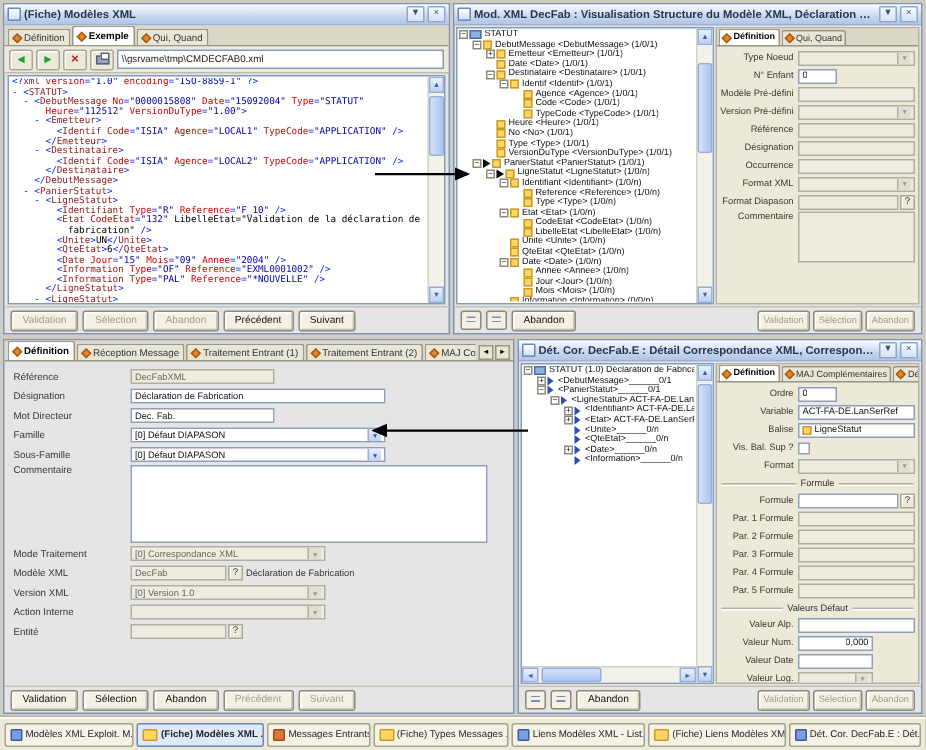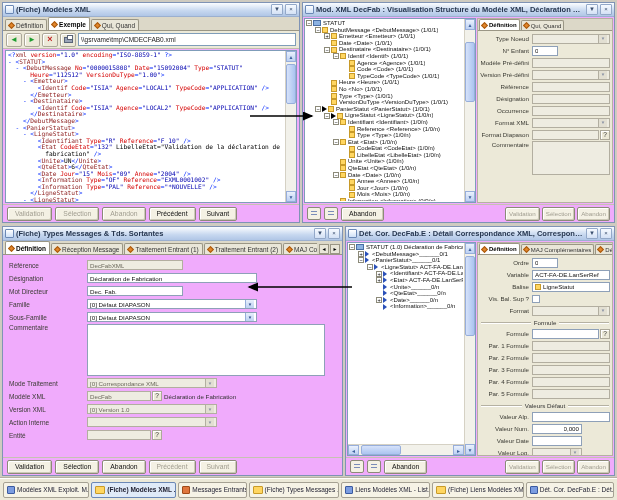--- a/index.html
+++ b/index.html
@@ -1,18 +1,18 @@
 <!DOCTYPE html>
 <html><head>
 <meta charset="utf-8">
 <style>
   *{box-sizing:border-box;margin:0;padding:0}
   html,body{width:617px;height:500px}
   body{position:relative;background:#cfcbc0;font-family:"Liberation Sans",sans-serif;overflow:hidden}
-  .panel{position:absolute;background:#f0abfc;border:1px solid #7f93b5;display:flex;flex-direction:column}
+  .panel{position:absolute;background:#e5e5e5;border:1px solid #7f93b5;display:flex;flex-direction:column}
   
   .tbar{height:14px;flex:0 0 14px;background:linear-gradient(#fbfdff,#c6d7ef 60%,#b0c6e6);display:flex;align-items:center;gap:2px;padding:0 2px;border-bottom:1px solid #9cb0cf}
   .ttl{flex:1;font-size:7.5px;font-weight:bold;color:#26364f;white-space:nowrap;overflow:hidden;text-overflow:ellipsis}
   .ticon{width:9px;height:9px;flex:0 0 9px;background:linear-gradient(#fff,#cfe0f7);border:1px solid #6b88b5;border-radius:1px}
   .tbtn{width:12px;height:11px;flex:0 0 12px;font-size:6px;line-height:9px;text-align:center;color:#3c5070;background:linear-gradient(#f6faff,#d4e1f5);border:1px solid #93a8c8;border-radius:1px}
   
   .tabrow{height:14px;flex:0 0 14px;display:flex;align-items:flex-end;background:#dcd8c8;padding:1px 2px 0;border-bottom:1px solid #9a9685}
   .tabset{display:flex;align-items:flex-end;gap:1px;overflow:hidden;flex:1}
   .tab{display:flex;align-items:center;gap:2px;height:11px;padding:0 3px;font-size:6.5px;color:#333;background:#e9e6d8;border:1px solid #9a9685;border-bottom:none;border-radius:2px 2px 0 0;white-space:nowrap}
   .tab.active{background:#fff;height:13px;font-weight:bold;color:#000}
@@ -434,26 +434,20 @@
     <span class="spacer"></span>
     <span class="bgroup" id="p2-fright">
         <button class="btn dis">Validation</button>
         <button class="btn dis">Sélection</button>
         <button class="btn dis">Abandon</button>
       </span>
   </div>
 </div>
 
 <div class="panel" id="p3" style="left:2px;top:226px;width:341px;height:250px">
-  <div class="tbar">
-    <span class="ticon"></span>
-    <span class="ttl">(Fiche) Types Messages &amp; Tds. Sortantes</span>
-    <span class="tbtn">▼</span>
-    <span class="tbtn">×</span>
-  </div>
   <div class="tabrow">
     <div class="tabset" id="p3-tabs">
         <div class="tab active">
           <span class="tabicon"></span>
           <span>Définition</span>
         </div>
         <div class="tab">
           <span class="tabicon"></span>
           <span>Réception Message</span>
         </div>

